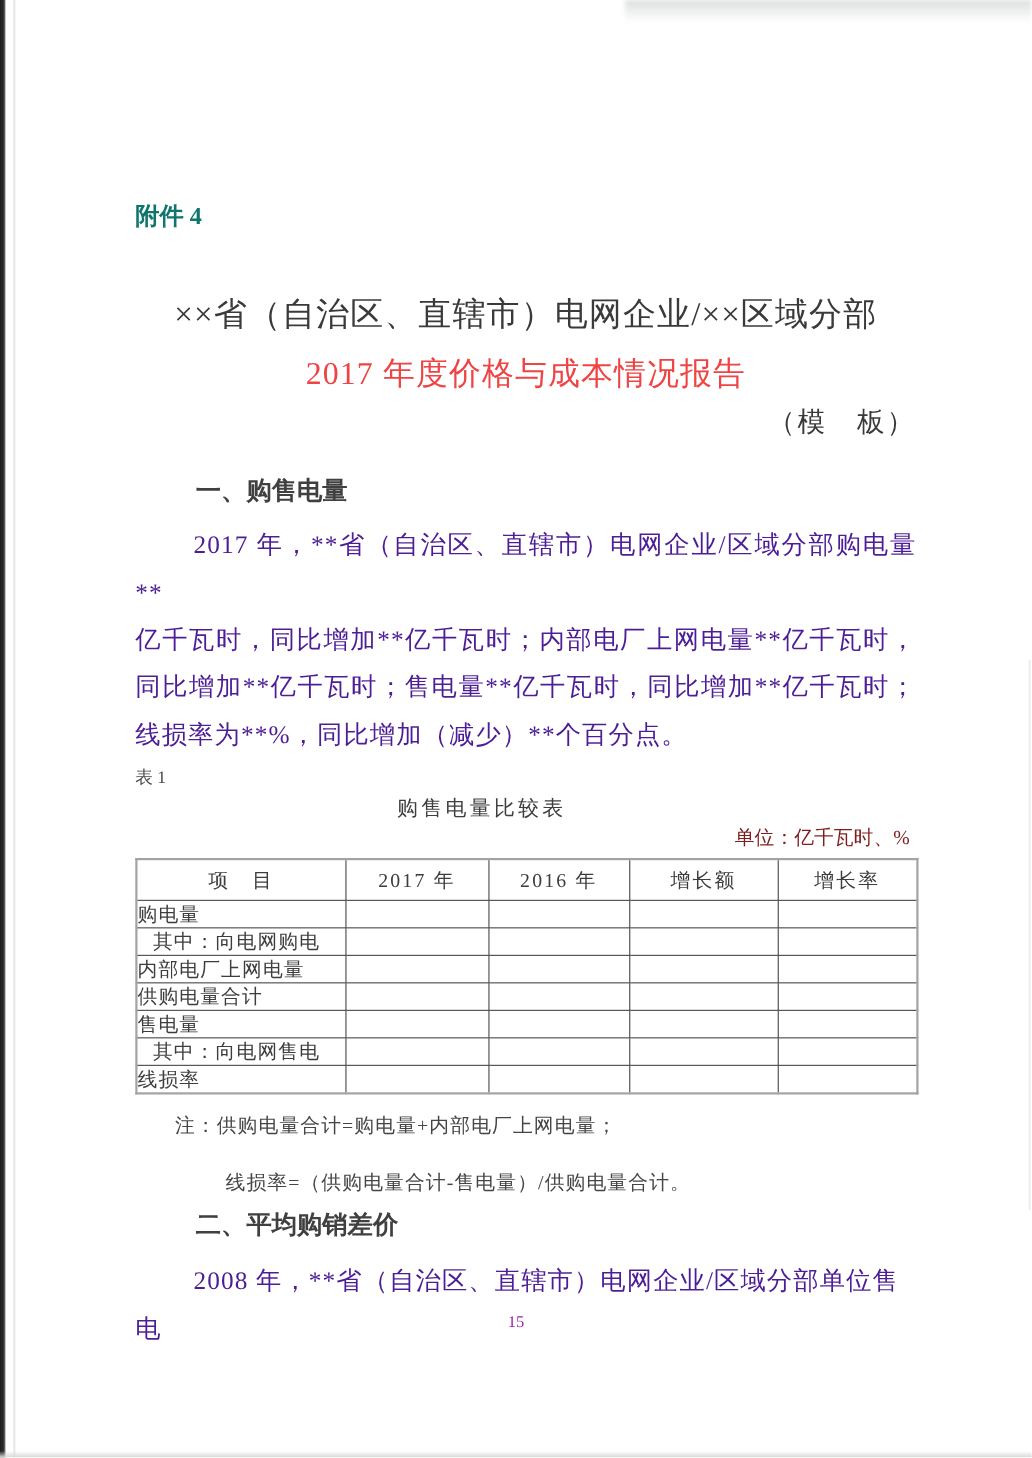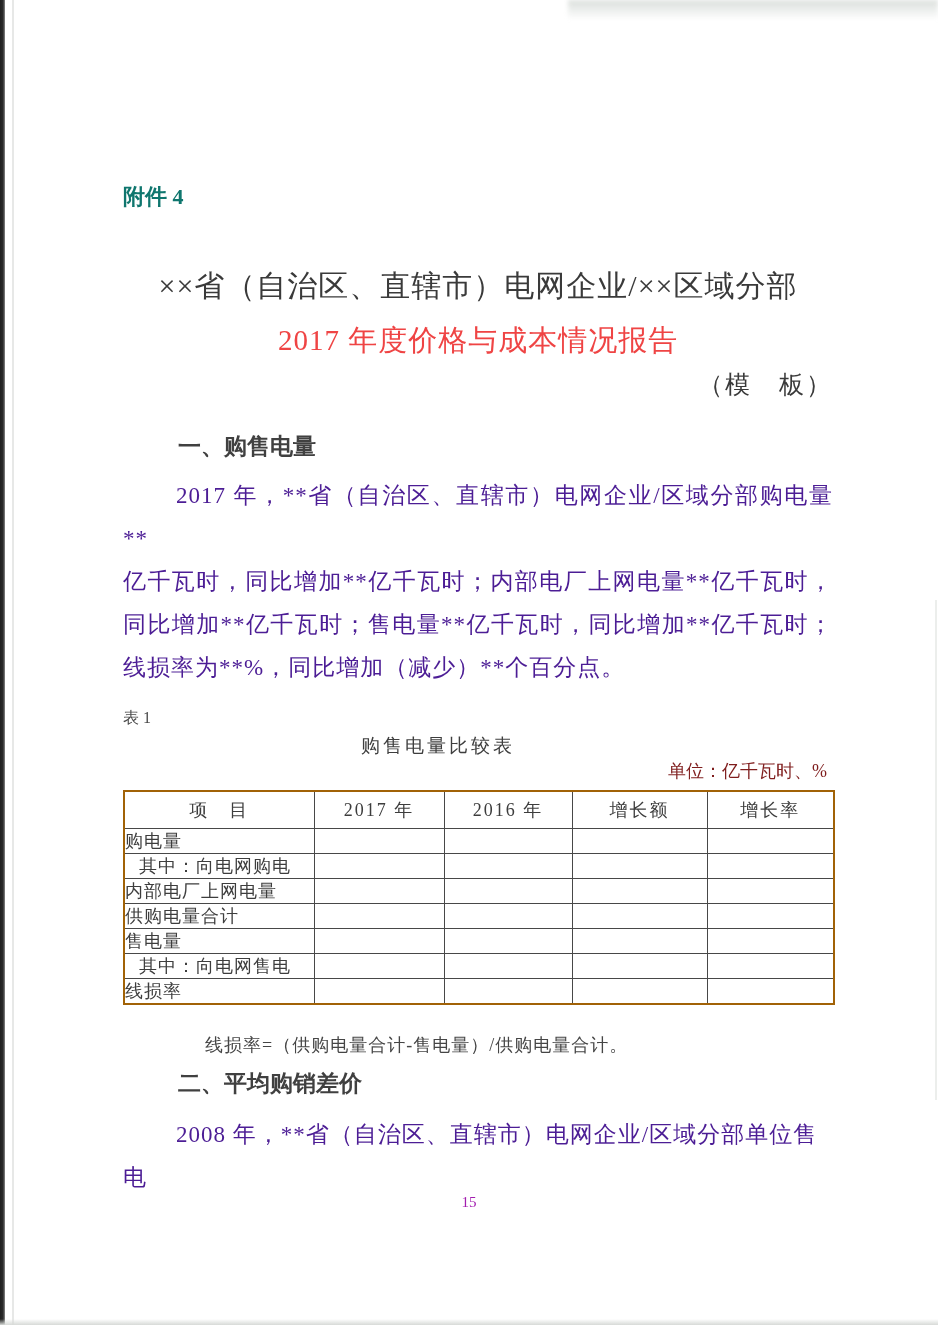--- a/index.html
+++ b/index.html
@@ -77,41 +77,41 @@
   .section-1-heading { margin-top: 30px; }
   .para { font-size: 23px; color: #4c1d95; }
   .para-line {
     line-height: 43px;
     letter-spacing: 1px;
   }
   .para-justify { text-align: justify; text-align-last: justify; }
   .para-indent { text-indent: 53px; }
   .para-1 { margin-top: 12px; }
   .table-label {
-    margin-top: 18px;
+    margin-top: 8px;
     font-size: 16px; line-height: 22px;
     color: #4a4a4a;
   }
   .table-caption {
     margin-top: 4px; margin-right: 80px;
     font-size: 19px; line-height: 26px;
     text-align: center; letter-spacing: 3px;
     color: #3e3e3e;
   }
   .table-unit {
     font-size: 18px; line-height: 25px;
     text-align: right; padding-right: 6px;
     color: #7f1d1d;
   }
   table.data-table {
     margin-top: 6px;
     border-collapse: collapse;
     table-layout: fixed;
     width: 710px;
-    border: 2px solid #a16207;
+    border: 2px solid #a3a3a3;
   }
   table.data-table th, table.data-table td {
     border: 1.5px solid #484848;
     font-size: 18px;
     font-weight: normal;
     color: #3d3d3d;
     padding: 0;
     overflow: hidden;
     white-space: nowrap;
   }
@@ -230,20 +230,21 @@
         <tr>
           <td class="row-label">线损率</td>
           <td></td>
             <td></td>
             <td></td>
             <td></td>
         </tr>
       </tbody>
     </table>
 
+    <div class="note note-1">注：供购电量合计=购电量+内部电厂上网电量；</div>
     <div class="note note-2">线损率=（供购电量合计-售电量）/供购电量合计。</div>
 
     <div class="section-heading section-2-heading">二、平均购销差价</div>
 
     <div class="para para-2">
       <div class="para-line para-indent">2008 年，**省（自治区、直辖市）电网企业/区域分部单位售电</div>
     </div>
 
   </div>
 

